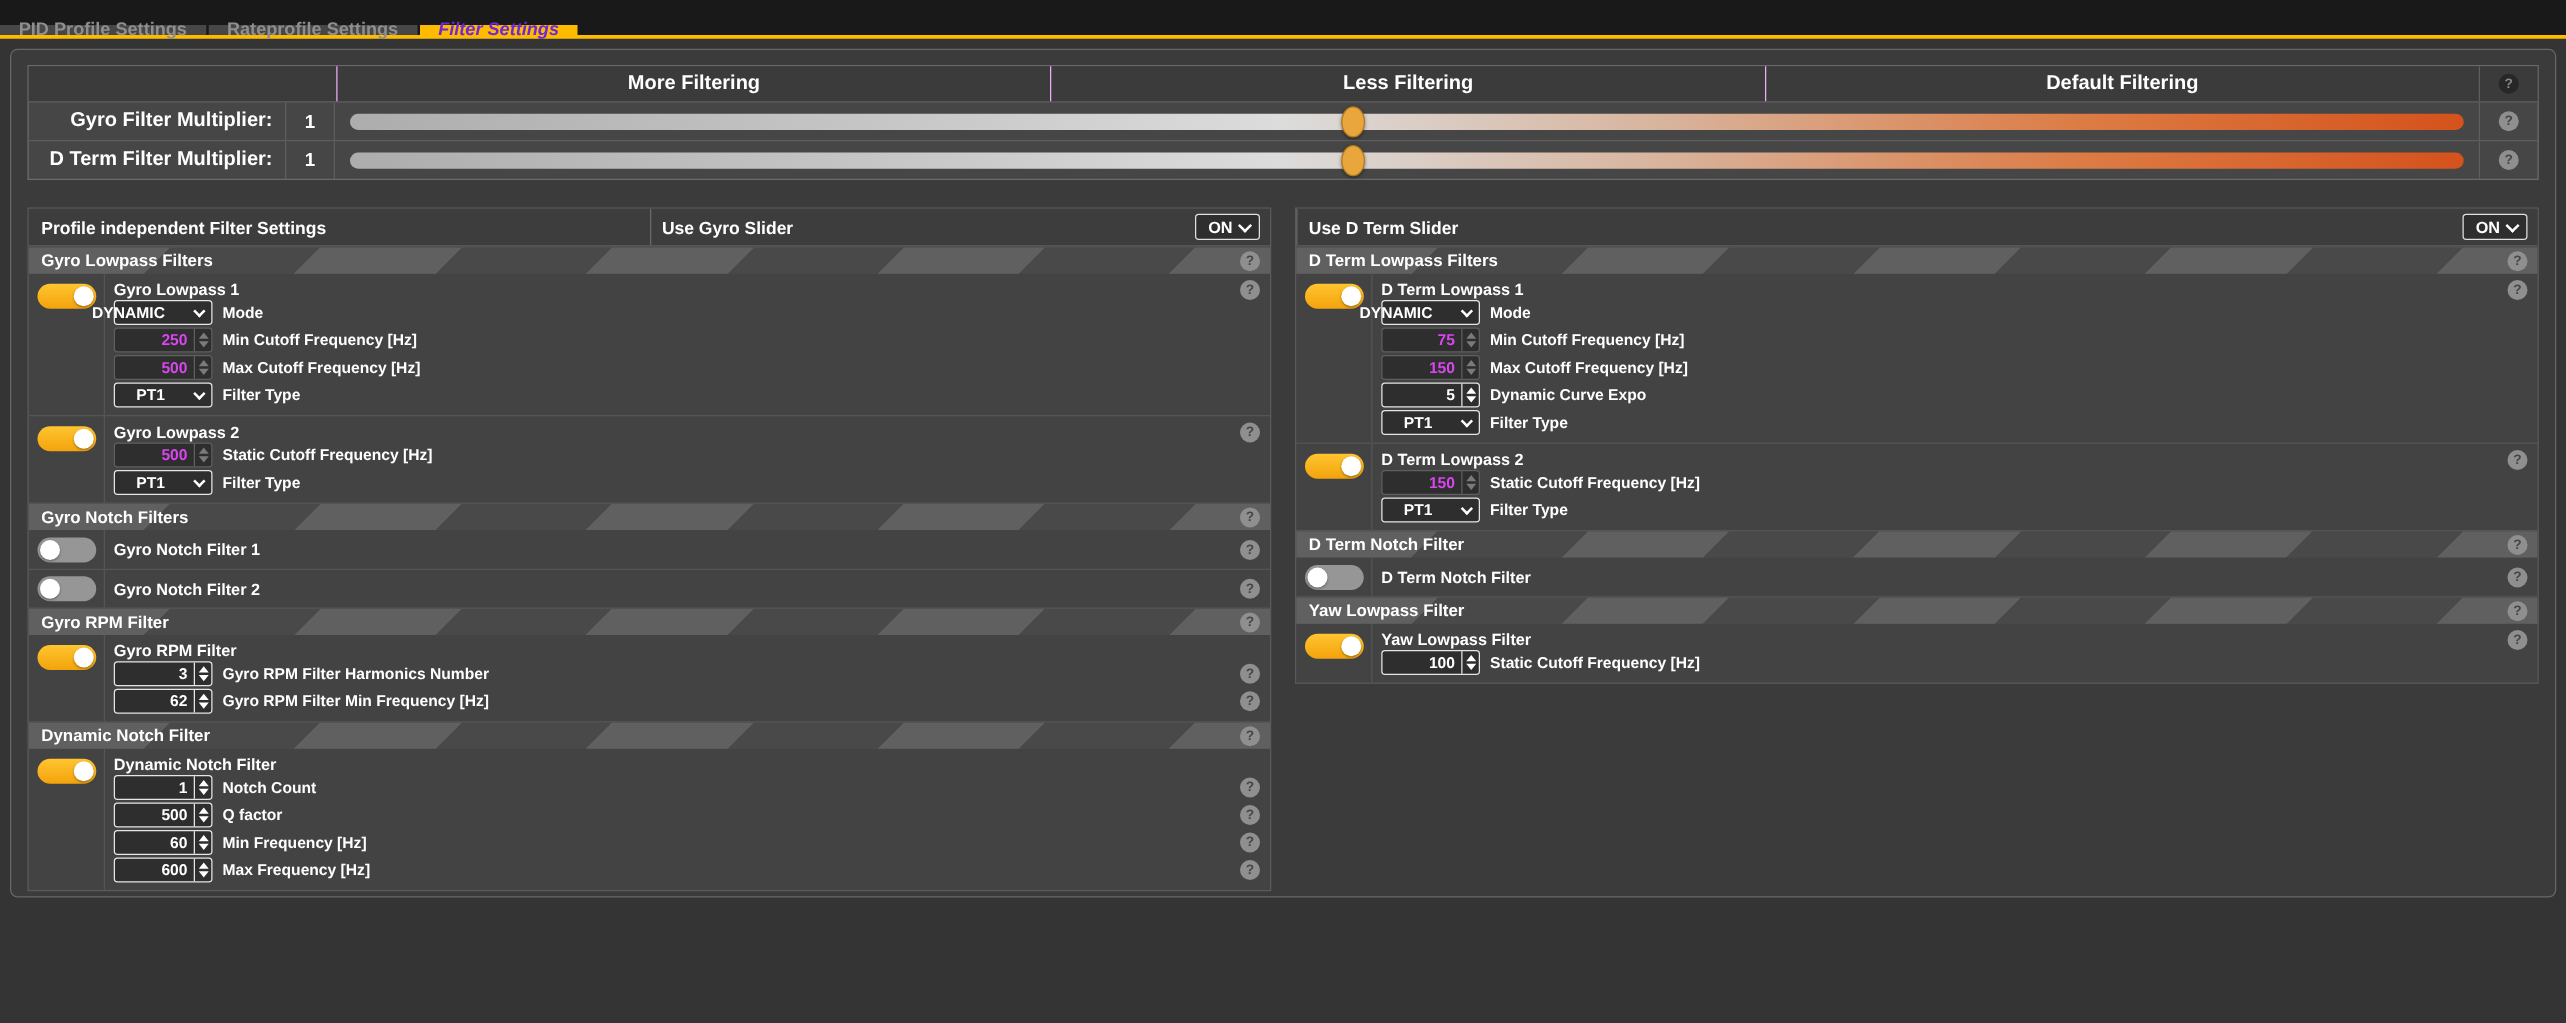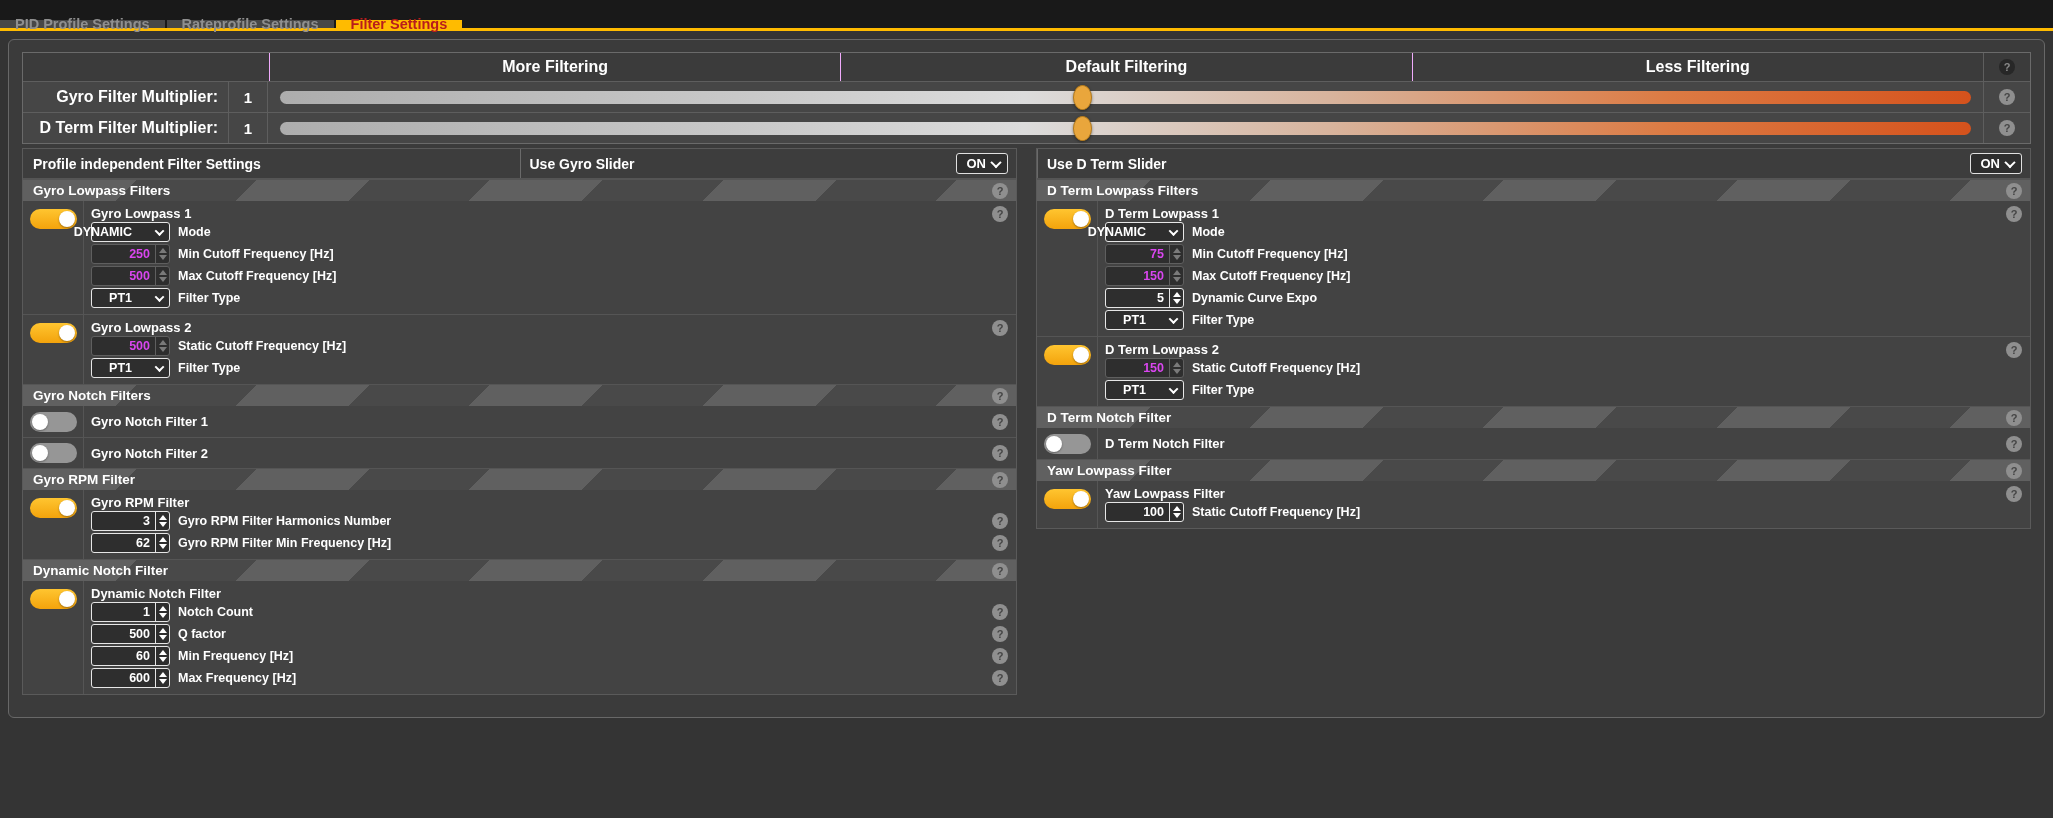--- a/index.html
+++ b/index.html
@@ -5,21 +5,21 @@
   * { margin:0; padding:0; box-sizing:border-box; }
   html,body { width:2053px; height:818px; }
   body { font-family:"Liberation Sans", sans-serif; background:#343434; color:#fff; overflow:hidden; }
 
   .page { position:relative; width:2053px; height:818px; background:#343434; }
 
   
   .tabbar { height:28px; background:#191919; display:flex; align-items:stretch; }
   .tab { padding:0 15px; display:flex; align-items:center; font-size:14.5px; font-weight:bold;
          color:#8f8f8f; background:#474747; margin-right:2px; cursor:pointer; white-space:nowrap;margin-top:20px; }
-  .tab.active { background:#ffbb00; color:#b91c1c; }
+  .tab.active { background:#ffbb00; color:#6d28d9;font-style:italic; }
   .accent-line { height:3px; background:#ffbb00; }
 
   
   .container { position:absolute; left:8px; right:8px; top:39px; height:679px;
                border:1px solid #686868; border-radius:6px; background:#3b3b3b; overflow:hidden; }
 
   
   .slider-box { margin:12px 13px 0; border:1px solid #6a6a6a; background:#464646; }
   .shead { display:flex; height:28px; background:#3b3b3b; }
   .h-spacer { width:246px; }
@@ -39,21 +39,21 @@
   .handle { position:absolute; left:47.5%; top:50%; width:19px; height:25px; margin:-12.5px 0 0 -9.5px;
             border-radius:50%; background:#e9a63c; border:1px solid #b27a1d; box-shadow:0 1px 3px rgba(0,0,0,.45); cursor:pointer; }
 
   
   .help { width:16px; height:16px; border-radius:50%; background:#8f8f8f; color:#454545;
           font-size:11px; font-weight:bold; display:flex; align-items:center; justify-content:center; flex:none; cursor:pointer; }
   .help.dark { background:#272727; color:#8a8a8a; }
   .mlauto { margin-left:auto; margin-right:8px; }
 
   
-  .panels { display:flex; gap:19px; margin:4px 13px 0; align-items:flex-start; }
+  .panels { display:flex; gap:19px; margin:22px 13px 0; align-items:flex-start; }
   .panel { flex:1; border:1px solid #5a5a5a; background:#434343; }
   .phead { height:30px; display:flex; align-items:stretch; border-bottom:1px solid #555; background:#3d3d3d; }
   .ptitle { width:50%; display:flex; align-items:center; padding-left:10px; font-size:14px; font-weight:bold; }
   .psub { flex:1; border-left:1px solid #6a6a6a; display:flex; align-items:center; padding-left:9px;
           font-size:14px; font-weight:bold; }
   .onsel { margin-left:auto; margin-right:8px; width:52px; height:21px; border:1px solid #e0e0e0; border-radius:3px;
            background:#2e2e2e; display:flex; align-items:center; justify-content:flex-end; gap:6px; padding-right:7px;
            font-size:13px; font-weight:bold; cursor:pointer; }
 
   .sec { height:22px; display:flex; align-items:center; padding-left:10px; font-size:13.5px; font-weight:bold;
@@ -121,22 +121,22 @@
   </div>
   <div class="accent-line"></div>
 
   <div class="container">
 
     <div class="slider-box">
       <div class="shead">
         <div class="h-spacer"></div>
         <div class="h-cols">
           <div class="h-col">More Filtering</div>
+          <div class="h-col">Less Filtering</div>
           <div class="h-col">Default Filtering</div>
-          <div class="h-col">Less Filtering</div>
         </div>
         <div class="h-help">
           <span class="help dark">?</span>
         </div>
       </div>
 
       <div class="srow">
         <div class="c-label">Gyro Filter Multiplier:</div>
         <div class="c-val">1</div>
         <div class="c-slider">

